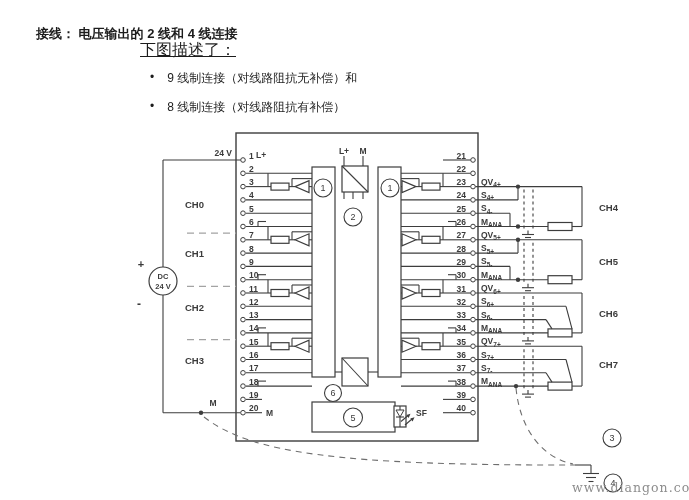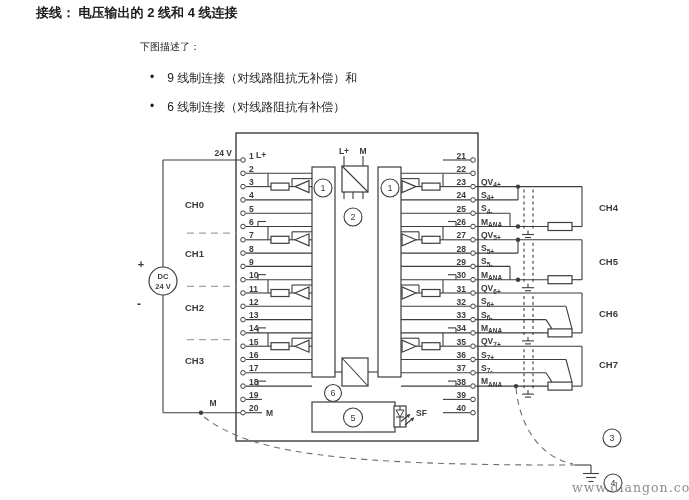--- a/index.html
+++ b/index.html
@@ -1,19 +1,19 @@
 <!DOCTYPE html>
 <html><head>
 <meta charset="utf-8">
 <style>
   html,body{margin:0;padding:0;background:#fff;}
   .page{position:relative;width:689px;height:500px;background:#ffffff;overflow:hidden;
         font-family:"Liberation Sans","DejaVu Sans",sans-serif;color:#222;}
-  .title{position:absolute;left:36px;top:4px;font-size:13px;font-weight:bold;color:#1c1c1c;}
-  .lead{position:absolute;left:140px;top:40px;font-size:10px;color:#1c1c1c;}
+  .title{position:absolute;left:36px;top:25px;font-size:13px;font-weight:bold;color:#1c1c1c;}
+  .lead{position:absolute;left:140px;top:40px;font-size:16px;color:#1c1c1c;text-decoration:underline;}
   .bullet{position:absolute;left:150px;font-size:12px;color:#1c1c1c;display:flex;align-items:flex-start;}
   .b1{top:70px;} .b2{top:99px;}
   .bdot{font-size:12px;margin-right:13px;line-height:1.2;}
   svg{position:absolute;left:0;top:0;}
   svg text{font-family:"Liberation Sans","DejaVu Sans",sans-serif;fill:#3b3b3b;}
   .num{font-size:8.5px;font-weight:bold;}
   .lbl{font-size:8.5px;font-weight:bold;}
   .sub{font-size:6.5px;}
   .ch{font-size:9.5px;font-weight:bold;}
   .small{font-size:7.5px;font-weight:bold;}
@@ -34,21 +34,21 @@
 
 <div class="page">
   <div class="title">接线： 电压输出的 2 线和 4 线连接</div>
   <div class="lead">下图描述了：</div>
   <div class="bullet b1">
     <span class="bdot">•</span>
     <span>9 线制连接（对线路阻抗无补偿）和</span>
   </div>
   <div class="bullet b2">
     <span class="bdot">•</span>
-    <span>6 线制连接（对线路阻抗有补偿）</span>
+    <span>8 线制连接（对线路阻抗有补偿）</span>
   </div>
 
   <svg id="wiring-svg" width="689" height="500" viewBox="0 0 689 500">
 
     <g>
 
       <rect x="236" y="133" width="242" height="308" class="box" style="stroke-width:1.4"></rect>
 
       <line x1="163" y1="160" x2="163" y2="267" class="w"></line>
       <line x1="163" y1="295" x2="163" y2="412.7" class="w"></line>

